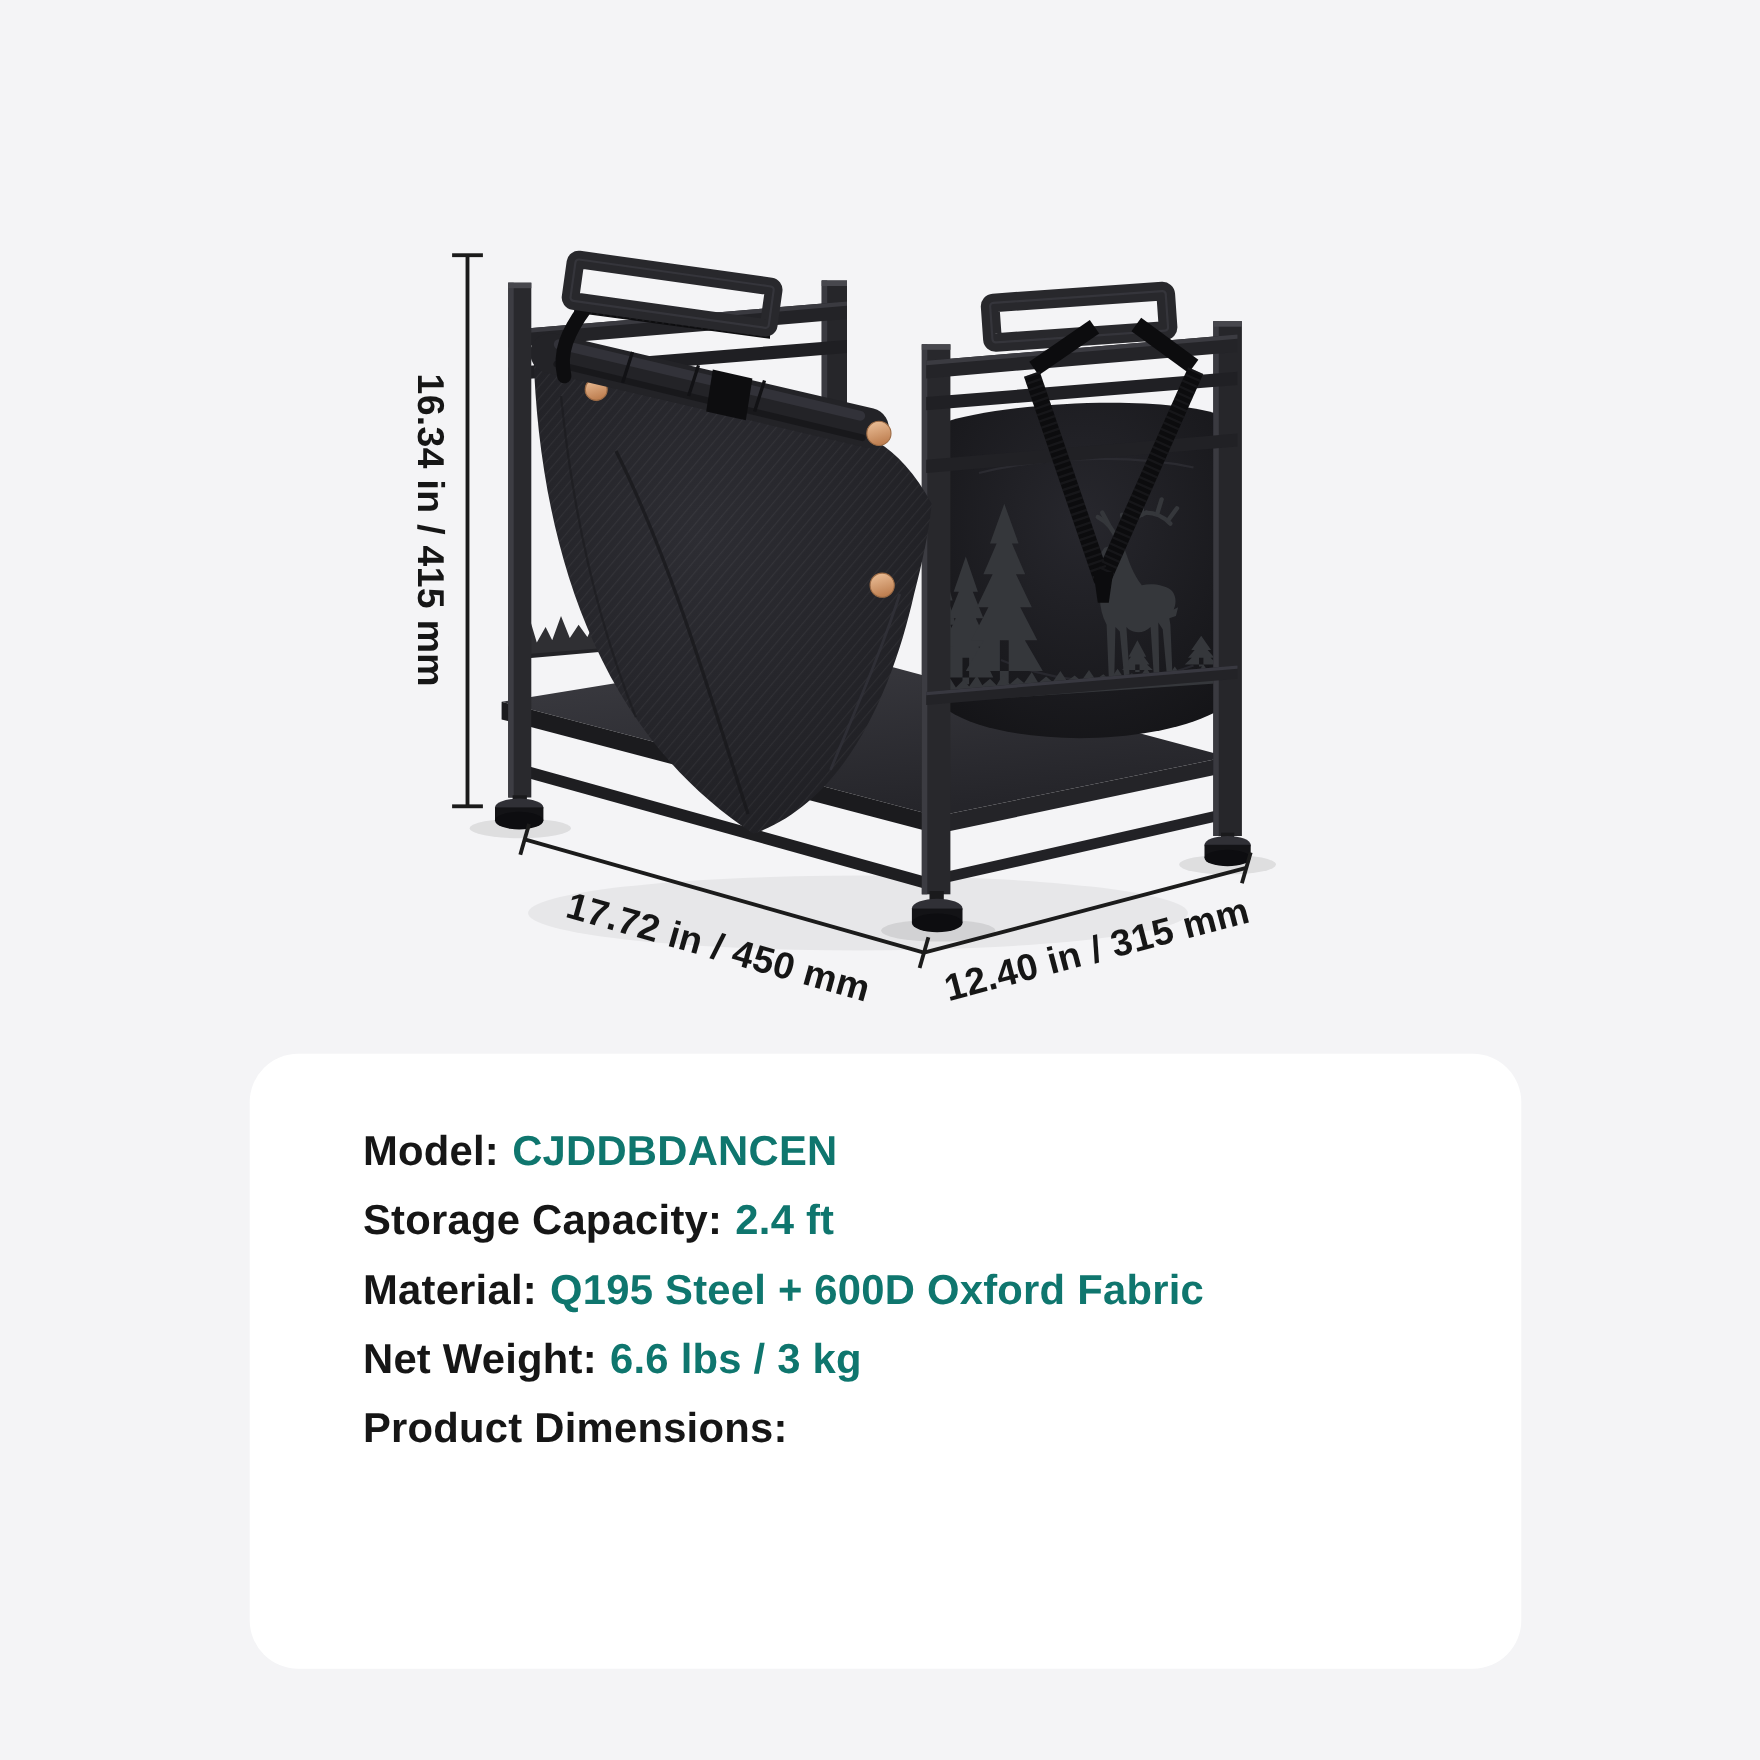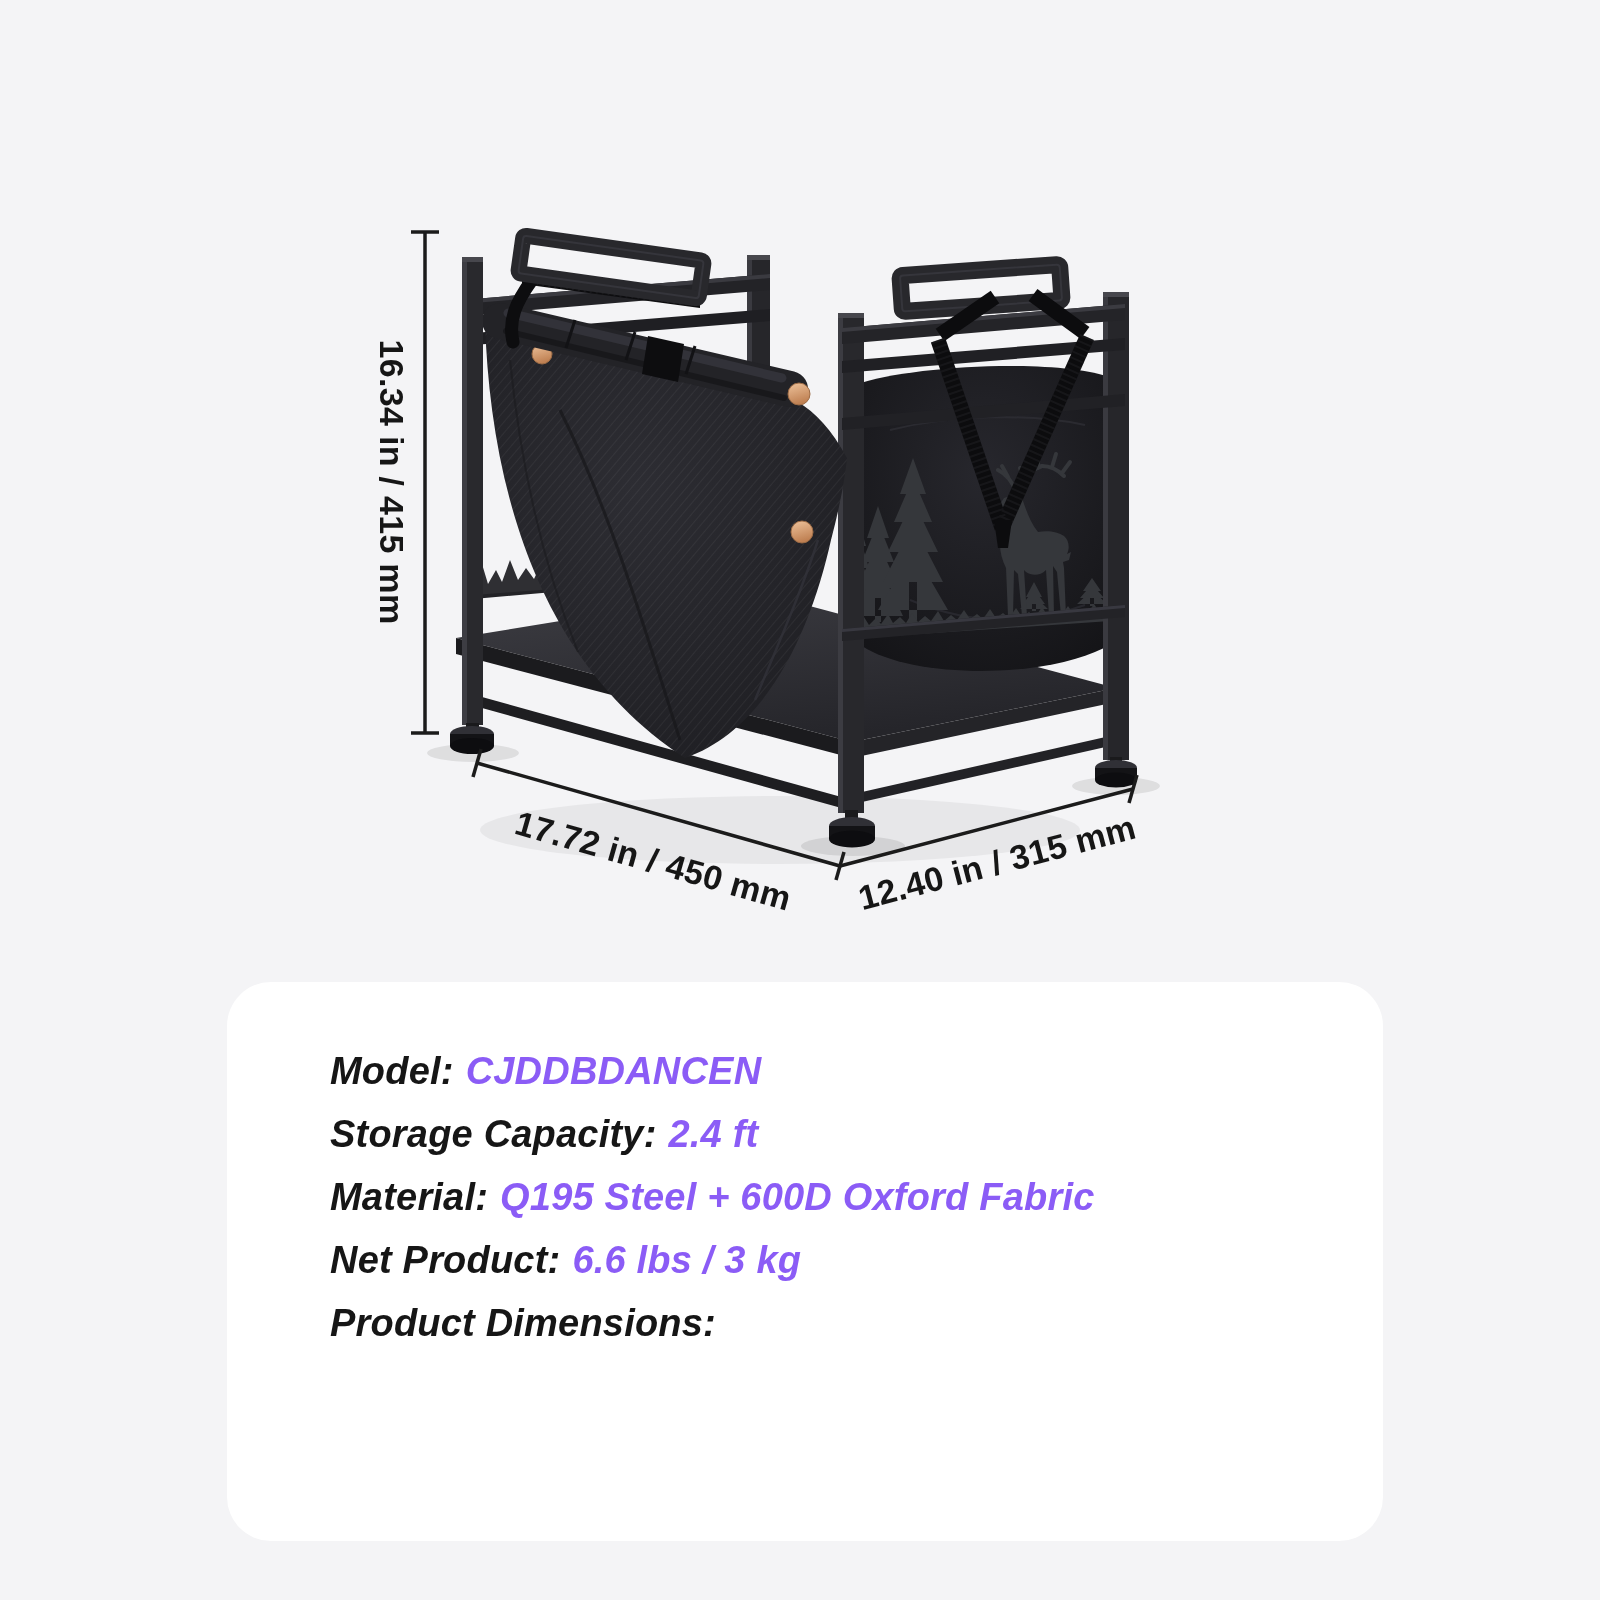--- a/index.html
+++ b/index.html
@@ -5,30 +5,30 @@
   html,body{margin:0;padding:0;}
   body{
     width:1600px;height:1600px;position:relative;overflow:hidden;
     background:#f4f4f6;
     font-family:"Liberation Sans", sans-serif;
   }
   .stage{position:absolute;inset:0;}
   svg text{font-family:"Liberation Sans", sans-serif;}
   .dim-label{font-size:34px;font-weight:600;fill:#161616;letter-spacing:.3px;}
   .spec-card{
-    position:absolute;left:227px;top:982px;width:1156px;height:559px;
+    position:absolute;left:227px;top:958px;width:1156px;height:559px;
     background:#ffffff;border-radius:44px;
-    box-sizing:border-box;padding:58px 60px 0 103px;font-style:italic;
+    box-sizing:border-box;padding:58px 60px 0 103px;
   }
   .spec-row{
     height:63px;display:flex;align-items:center;
     font-size:38px;letter-spacing:.2px;white-space:pre;
   }
   .spec-label{color:#161616;font-weight:600;}
-  .spec-value{color:#8b5cf6;font-weight:700;margin-left:12px;}
+  .spec-value{color:#0f766e;font-weight:700;margin-left:12px;}
 </style>
 </head>
 <body>
 
 <div class="stage">
 
   <svg style="position:absolute;left:350px;top:180px;" width="850" height="800" viewBox="0 0 850 800">
     <defs>
       <linearGradient id="shelfGrad" x1="0" y1="0" x2="0.5" y2="1">
         <stop offset="0" stop-color="#3d3d43"></stop>
@@ -224,21 +224,21 @@
     </div>
     <div class="spec-row">
       <span class="spec-label">Storage Capacity:</span>
       <span class="spec-value">2.4 ft</span>
     </div>
     <div class="spec-row">
       <span class="spec-label">Material:</span>
       <span class="spec-value">Q195 Steel + 600D Oxford Fabric</span>
     </div>
     <div class="spec-row">
-      <span class="spec-label">Net Product:</span>
+      <span class="spec-label">Net Weight:</span>
       <span class="spec-value">6.6 lbs / 3 kg</span>
     </div>
     <div class="spec-row">
       <span class="spec-label">Product Dimensions:</span>
     </div>
   </div>
 
 </div>
 
 </body></html>

